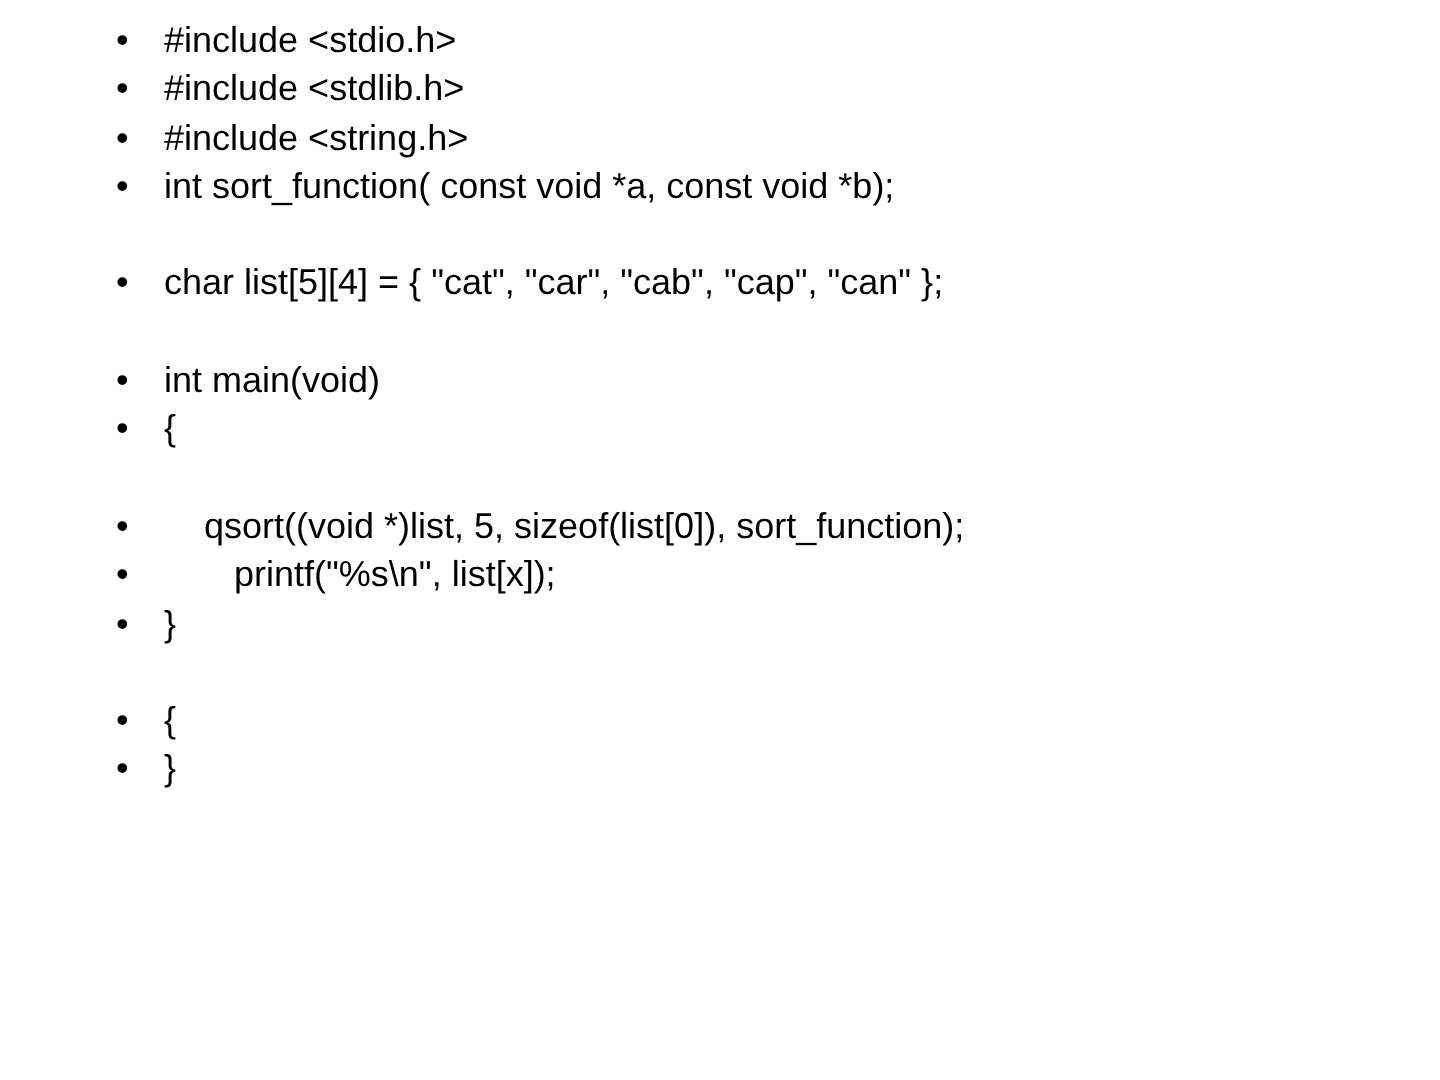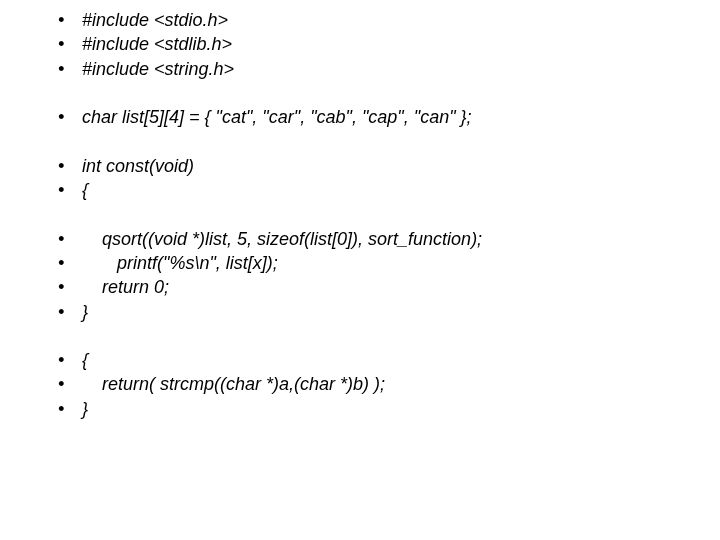--- a/index.html
+++ b/index.html
@@ -20,49 +20,47 @@
       list-style: none;
       margin: 0;
       padding: 0;
     }
     li {
       position: relative;
       padding-left: 32px;
       line-height: 1.35;
       min-height: 1.35em;
       white-space: pre;
-      font-style: italic;
     }
     li.bulleted::before {
       content: "•";
       position: absolute;
       left: 8px;
       top: 0;
       font-size: 18px;
     }
     li.blank {
       min-height: 1.35em;
     }
   </style>
 </head>
 <body>
 
 <div class="slide">
   <ul id="code-list">
       <li class="bulleted">#include &lt;stdio.h&gt;</li>
       <li class="bulleted">#include &lt;stdlib.h&gt;</li>
       <li class="bulleted">#include &lt;string.h&gt;</li>
+      <li class="bulleted">int sort_function( const void *a, const void *b);</li>
       <li class="blank"></li>
       <li class="bulleted">char list[5][4] = { "cat", "car", "cab", "cap", "can" };</li>
       <li class="blank"></li>
-      <li class="bulleted">int const(void)</li>
+      <li class="bulleted">int main(void)</li>
       <li class="bulleted">{</li>
       <li class="blank"></li>
       <li class="bulleted">    qsort((void *)list, 5, sizeof(list[0]), sort_function);</li>
       <li class="bulleted">       printf("%s\n", list[x]);</li>
-      <li class="bulleted">    return 0;</li>
       <li class="bulleted">}</li>
       <li class="blank"></li>
       <li class="bulleted">{</li>
-      <li class="bulleted">    return( strcmp((char *)a,(char *)b) );</li>
       <li class="bulleted">}</li>
     </ul>
 </div>
 
 </body></html>

